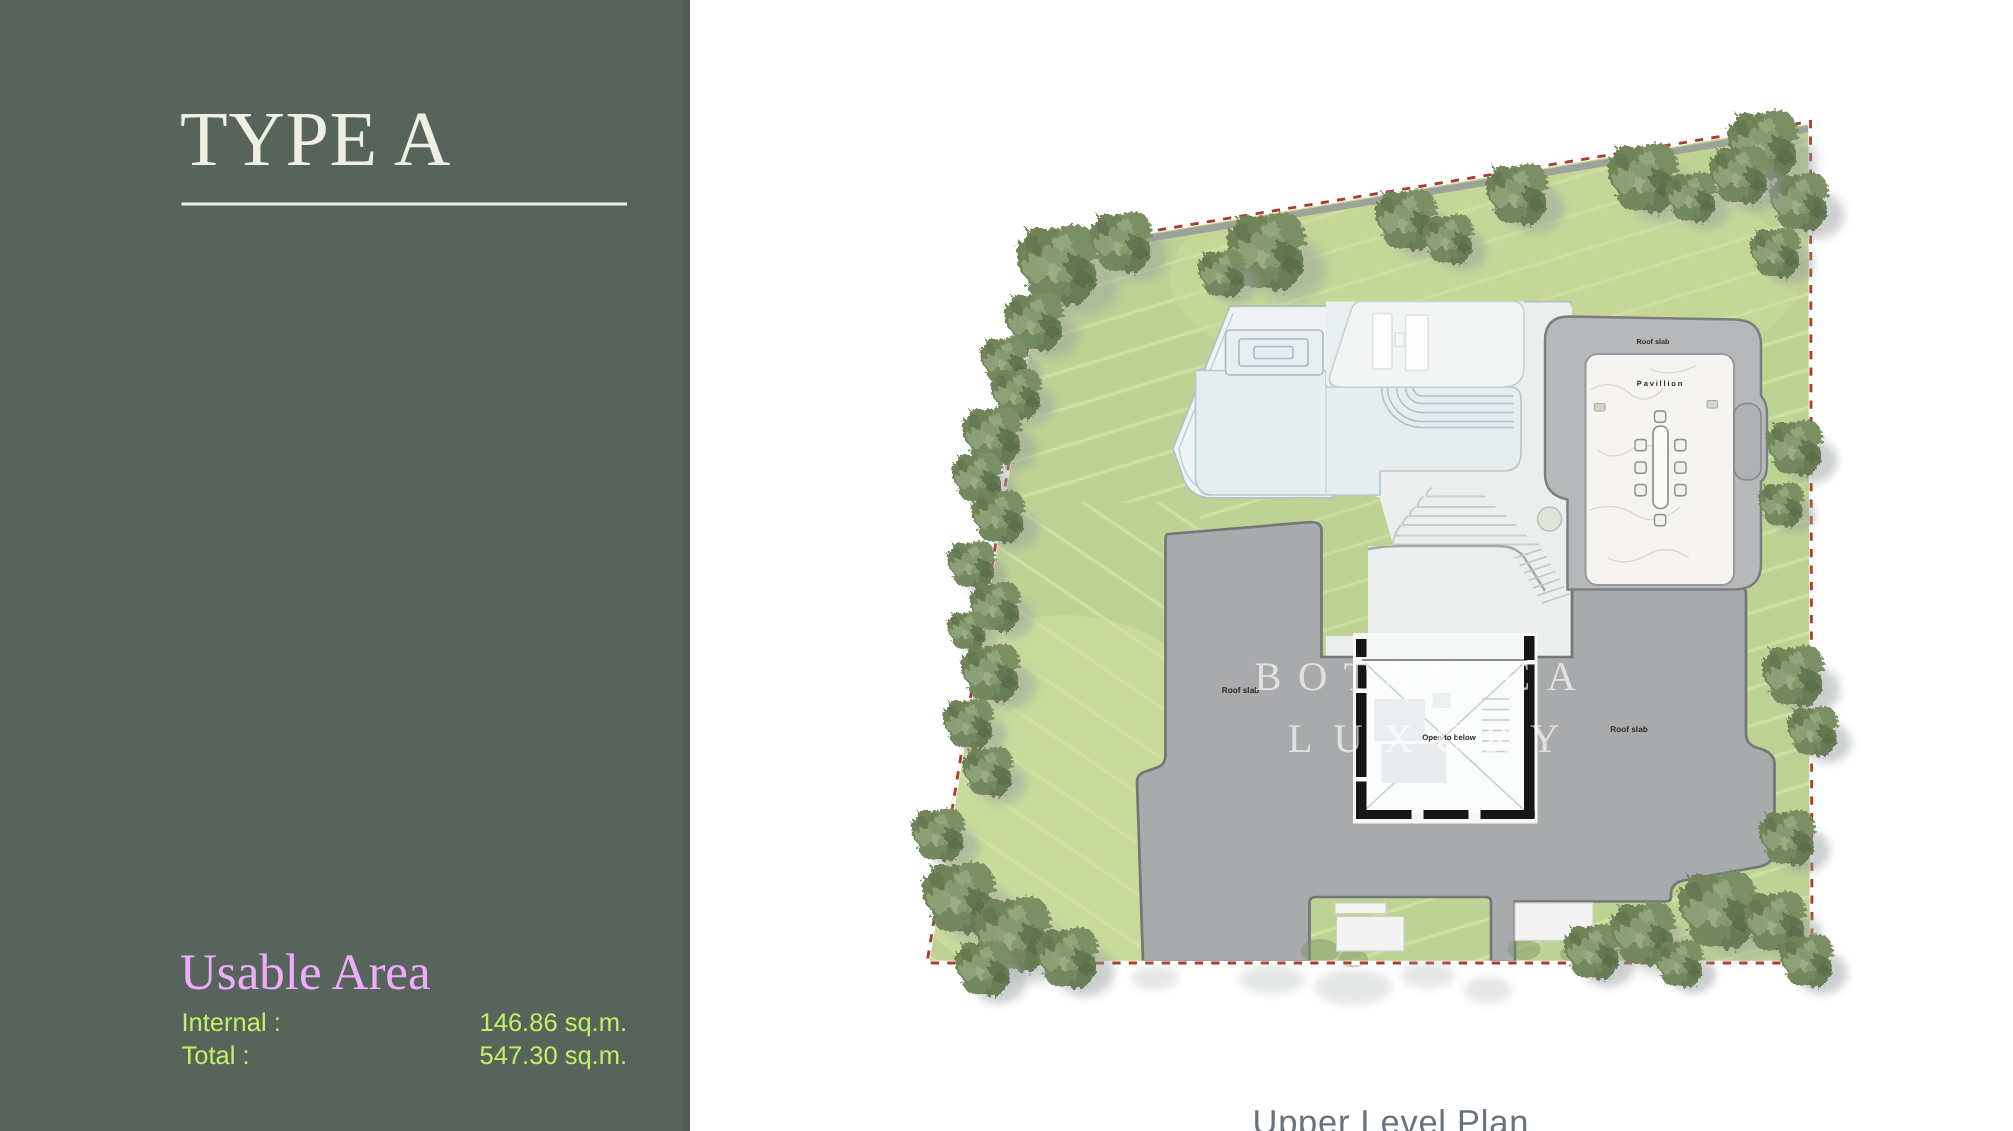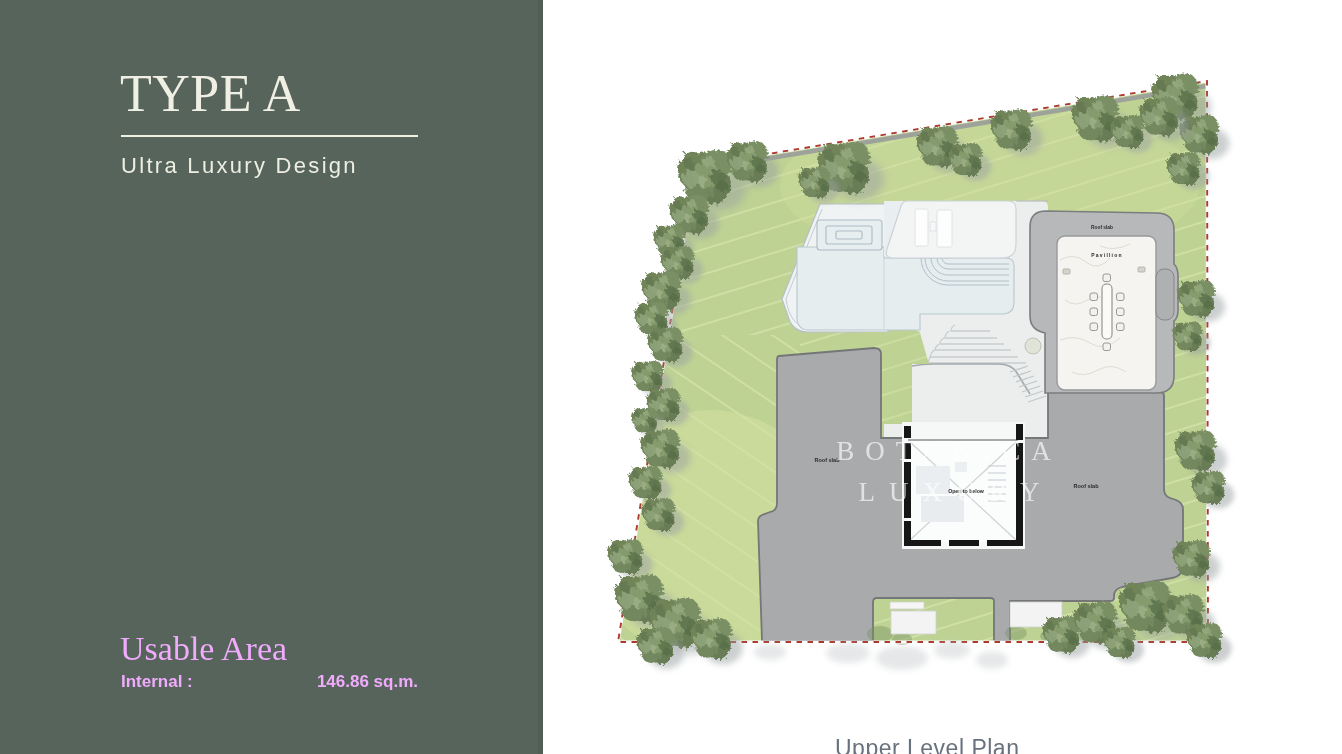--- a/index.html
+++ b/index.html
@@ -1,47 +1,50 @@
 <!DOCTYPE html>
 <html><head>
 <meta charset="utf-8">
 <style>
   html,body{margin:0;padding:0;width:1342px;height:754px;background:#ffffff;overflow:hidden;
     font-family:"Liberation Sans",sans-serif;}
-  .panel{position:absolute;left:0;top:0;width:543px;height:754px;background:#56645b;}
+  .panel{position:absolute;left:0;top:0;width:460px;height:754px;background:#56645b;}
   .panel .edge{position:absolute;right:0;top:0;width:5px;height:754px;background:#4c5a50;opacity:.55;}
   .title{position:absolute;left:120px;top:64px;font-family:"Liberation Serif",serif;
     font-size:52px;letter-spacing:0.5px;color:#f0efe3;}
   .rule{position:absolute;left:121px;top:135px;width:297px;height:2px;background:#f0efe3;}
   .subtitle{position:absolute;left:121px;top:153px;font-size:22px;letter-spacing:2.3px;color:#eeeee2;}
   .ua{position:absolute;left:120px;top:630px;font-family:"Liberation Serif",serif;
     font-size:34px;color:#f0abfc;}
-  .rows{position:absolute;left:121px;top:672px;width:297px;font-size:17px;color:#f0abfc;font-weight:bold;}
+  .rows{position:absolute;left:121px;top:672px;width:297px;font-size:17px;color:#bef264;}
   .row{display:flex;justify-content:space-between;height:22px;}
   svg{position:absolute;left:0;top:0;}
   .cap{position:absolute;left:835px;top:735px;font-size:23px;letter-spacing:0.5px;color:#67727e;}
 </style>
 </head>
 <body>
 
 <div class="panel">
   <div class="edge"></div>
 
   <div class="title">TYPE A</div>
 
   <div class="rule"></div>
 
-  <div class="subtitle">Ultra Luxury Design</div>
 
   <div class="ua">Usable Area</div>
 
   <div class="rows">
     <div class="row">
         <span>Internal :</span>
         <span>146.86 sq.m.</span>
+      </div>
+    <div class="row">
+        <span>Total :</span>
+        <span>547.30 sq.m.</span>
       </div>
   </div>
 </div>
 
 <svg width="1342" height="754" viewBox="0 0 1342 754">
   <defs>
     <clipPath id="siteclip">
       <polygon points="696,166 1207,81 1208,642 618,642"></polygon>
     </clipPath>
     <pattern id="mow" width="24" height="24" patternUnits="userSpaceOnUse" patternTransform="rotate(-17)">

